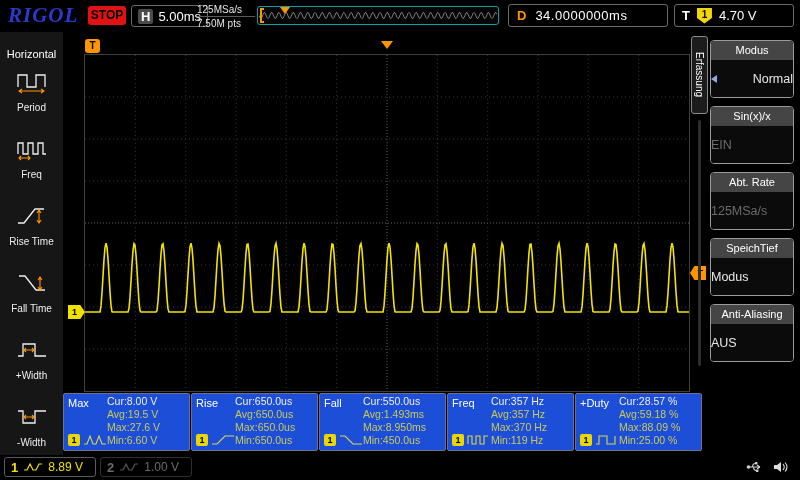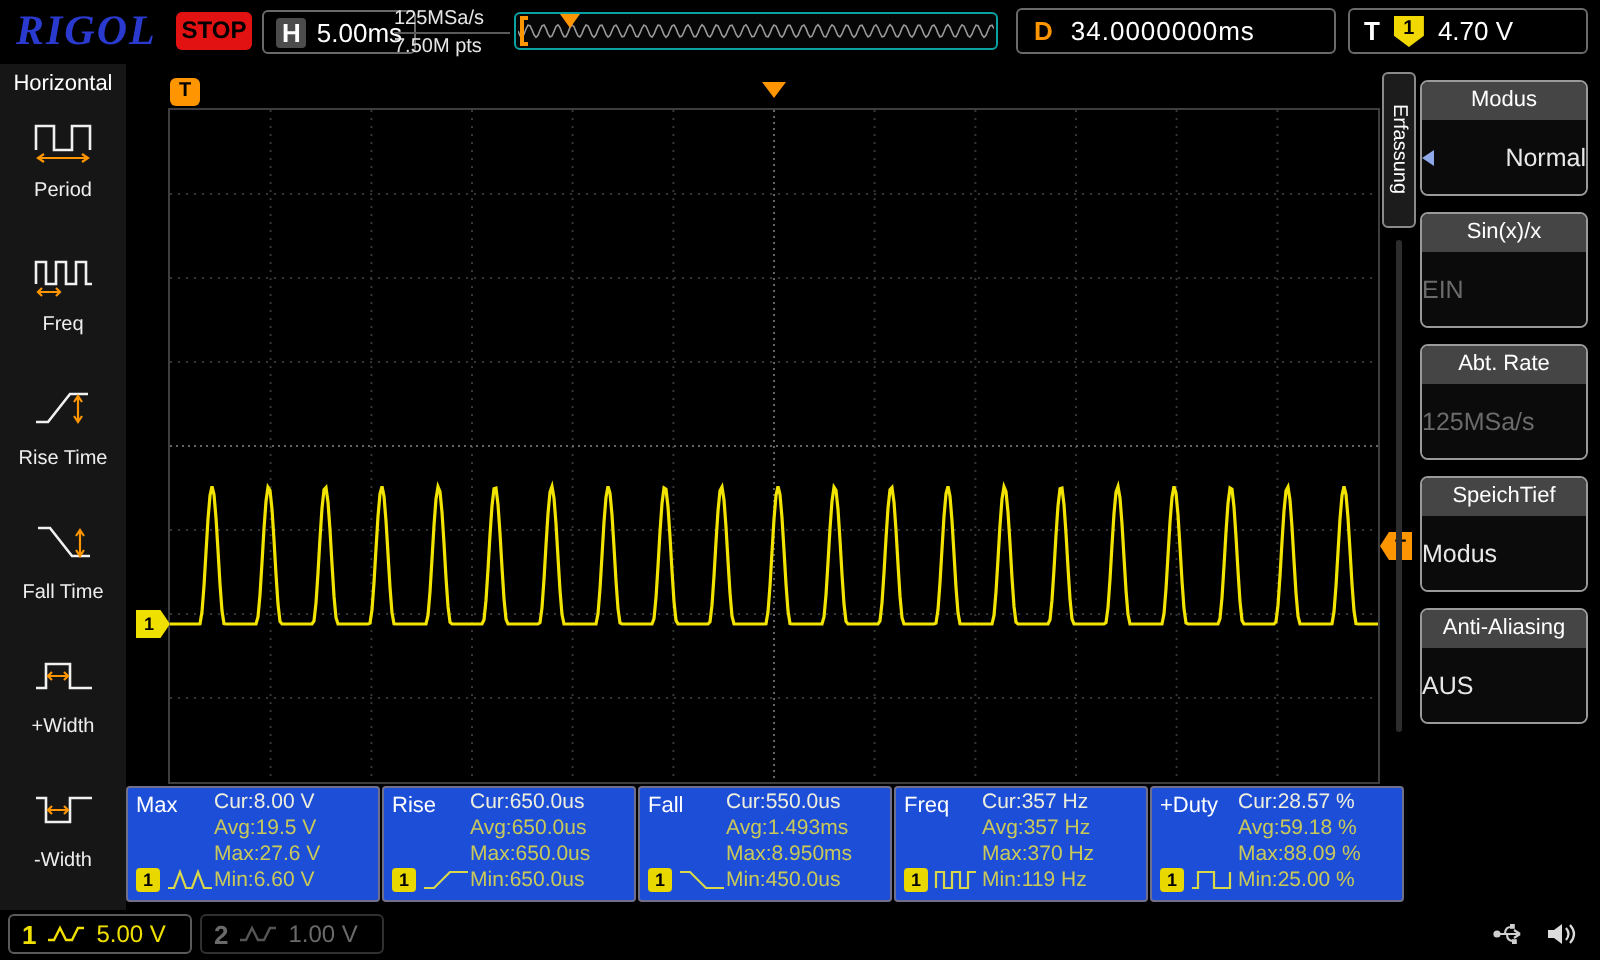--- a/index.html
+++ b/index.html
@@ -33,21 +33,21 @@
   .tbox{position:absolute;left:674px;top:4px;width:120px;height:23px;border:1px solid #6a6a6a;border-radius:3px;
         display:flex;align-items:center;gap:7px;padding:0 7px}
   .tletter{color:#fff;font-weight:bold;font-size:13px}
   .tbadge{width:15px;height:16px;background:#f0d800;color:#000;font-weight:bold;font-size:10px;
           display:flex;align-items:center;justify-content:center;
           clip-path:polygon(0 0,100% 0,100% 65%,50% 100%,0 65%);padding-bottom:3px}
   .tval{color:#fff;font-size:13px}
 
   
   .sidebar{position:absolute;left:0;top:32px;width:63px;height:423px;background:#161616;
-           display:flex;flex-direction:column;align-items:center;padding-top:4px}
+           display:flex;flex-direction:column;align-items:center;padding-top:16px}
   .sb-title{color:#fff;font-size:11px;margin-bottom:9px}
   .sb-item{display:flex;flex-direction:column;align-items:center;gap:7px;margin-bottom:23px;cursor:pointer}
   .sb-label{color:#eee;font-size:10px;line-height:11px;text-align:center}
   .sb-item svg{display:block}
 
   
   .scope{position:absolute;left:85px;top:55px;width:604px;height:336px;background:#000;
          outline:1px solid #3e3e3e}
   .trig-pos-marker{position:absolute;left:85px;top:39px;width:15px;height:14px;background:#ff9500;
                    border-radius:3px;color:#000;font-weight:bold;font-size:10px;text-align:center;line-height:14px}
@@ -339,21 +339,21 @@
     </div>
   </div>
 </div>
 
 <div class="statusbar">
   <div class="chbox ch1">
     <span class="chnum">1</span>
     <svg width="20" height="10" viewBox="0 0 20 10">
       <path d="M1,8 h3 l3,-6 3,6 h3 l3,-6 h3" fill="none" stroke="#f0e000" stroke-width="1.2"></path>
       </svg>
-    <span class="chscale">5.00 V</span>
+    <span class="chscale">8.89 V</span>
   </div>
   <div class="chbox ch2">
     <span class="chnum">2</span>
     <svg width="20" height="10" viewBox="0 0 20 10">
       <path d="M1,8 h3 l3,-6 3,6 h3 l3,-6 h3" fill="none" stroke="#555" stroke-width="1.2"></path>
       </svg>
     <span class="chscale">1.00 V</span>
   </div>
   <div class="sicon" style="left:746px">
     <svg width="18" height="16" viewBox="0 0 18 16">

